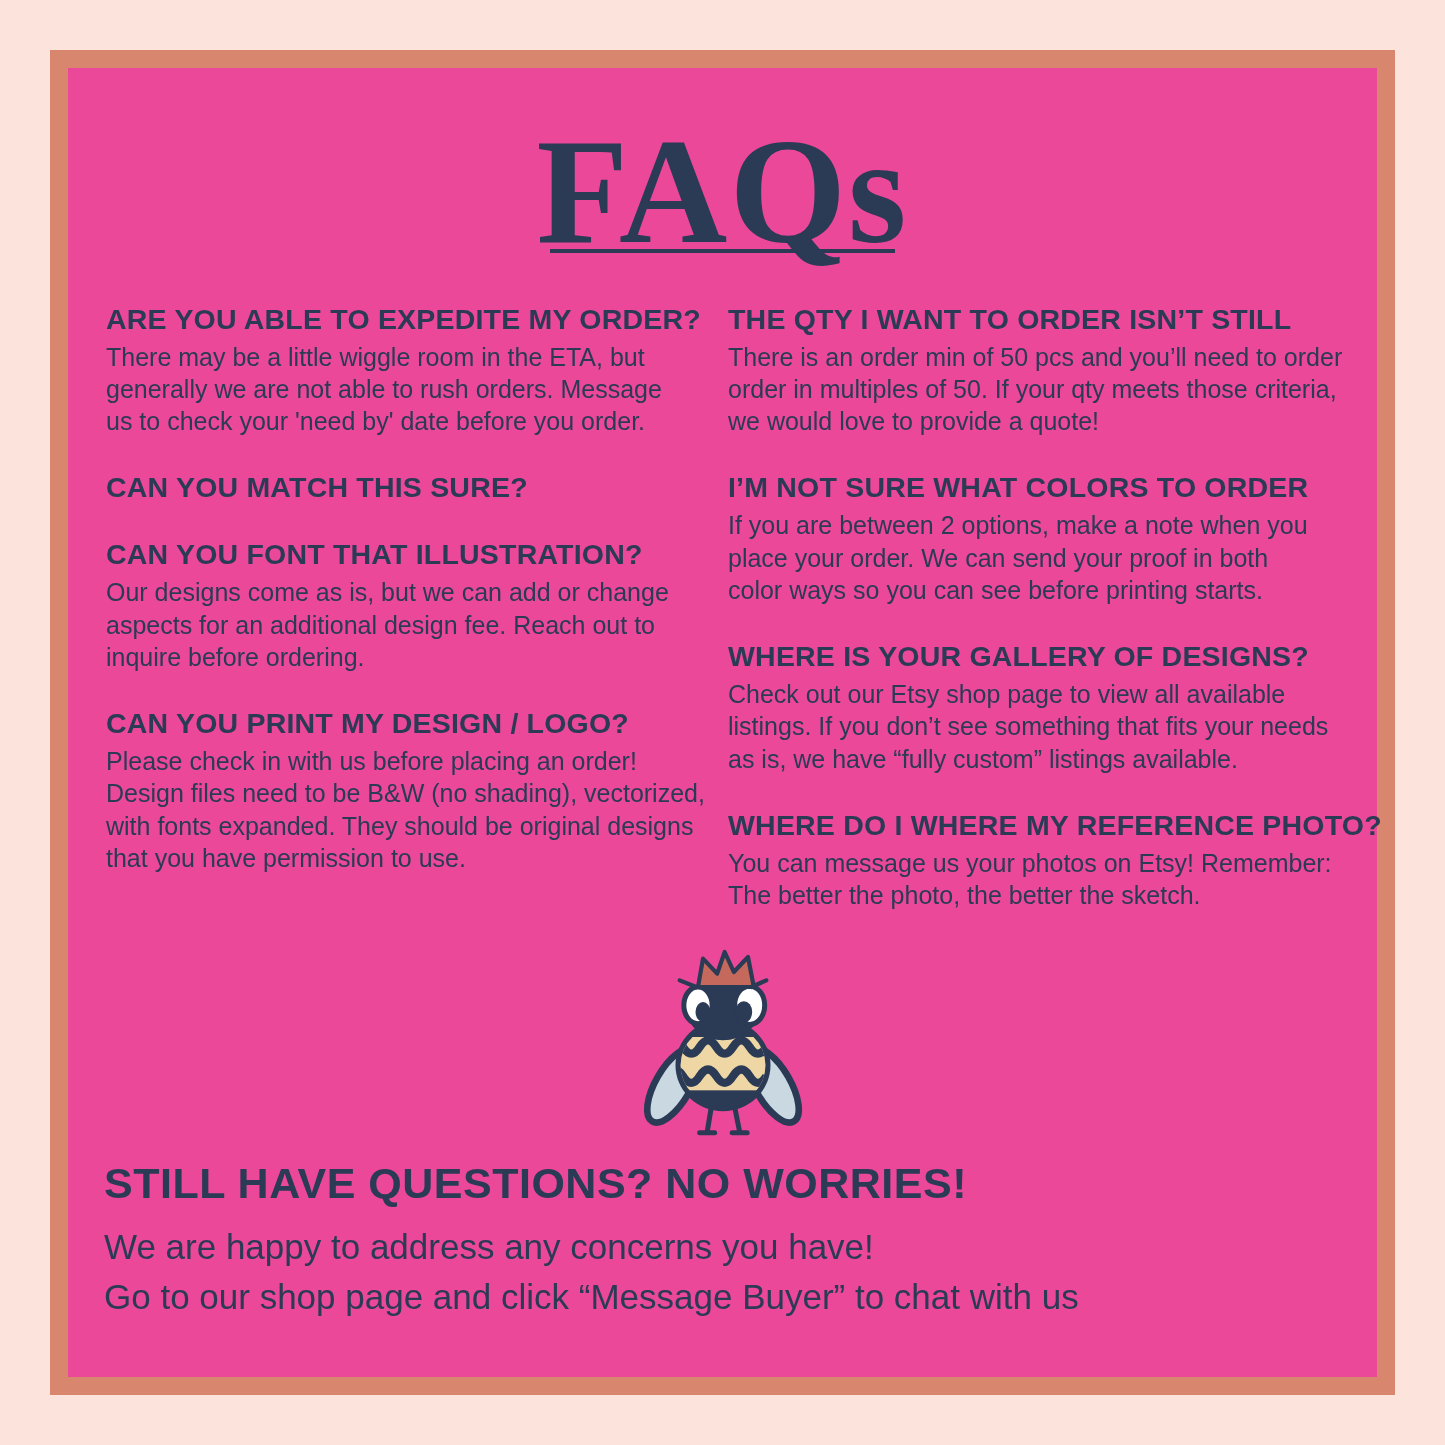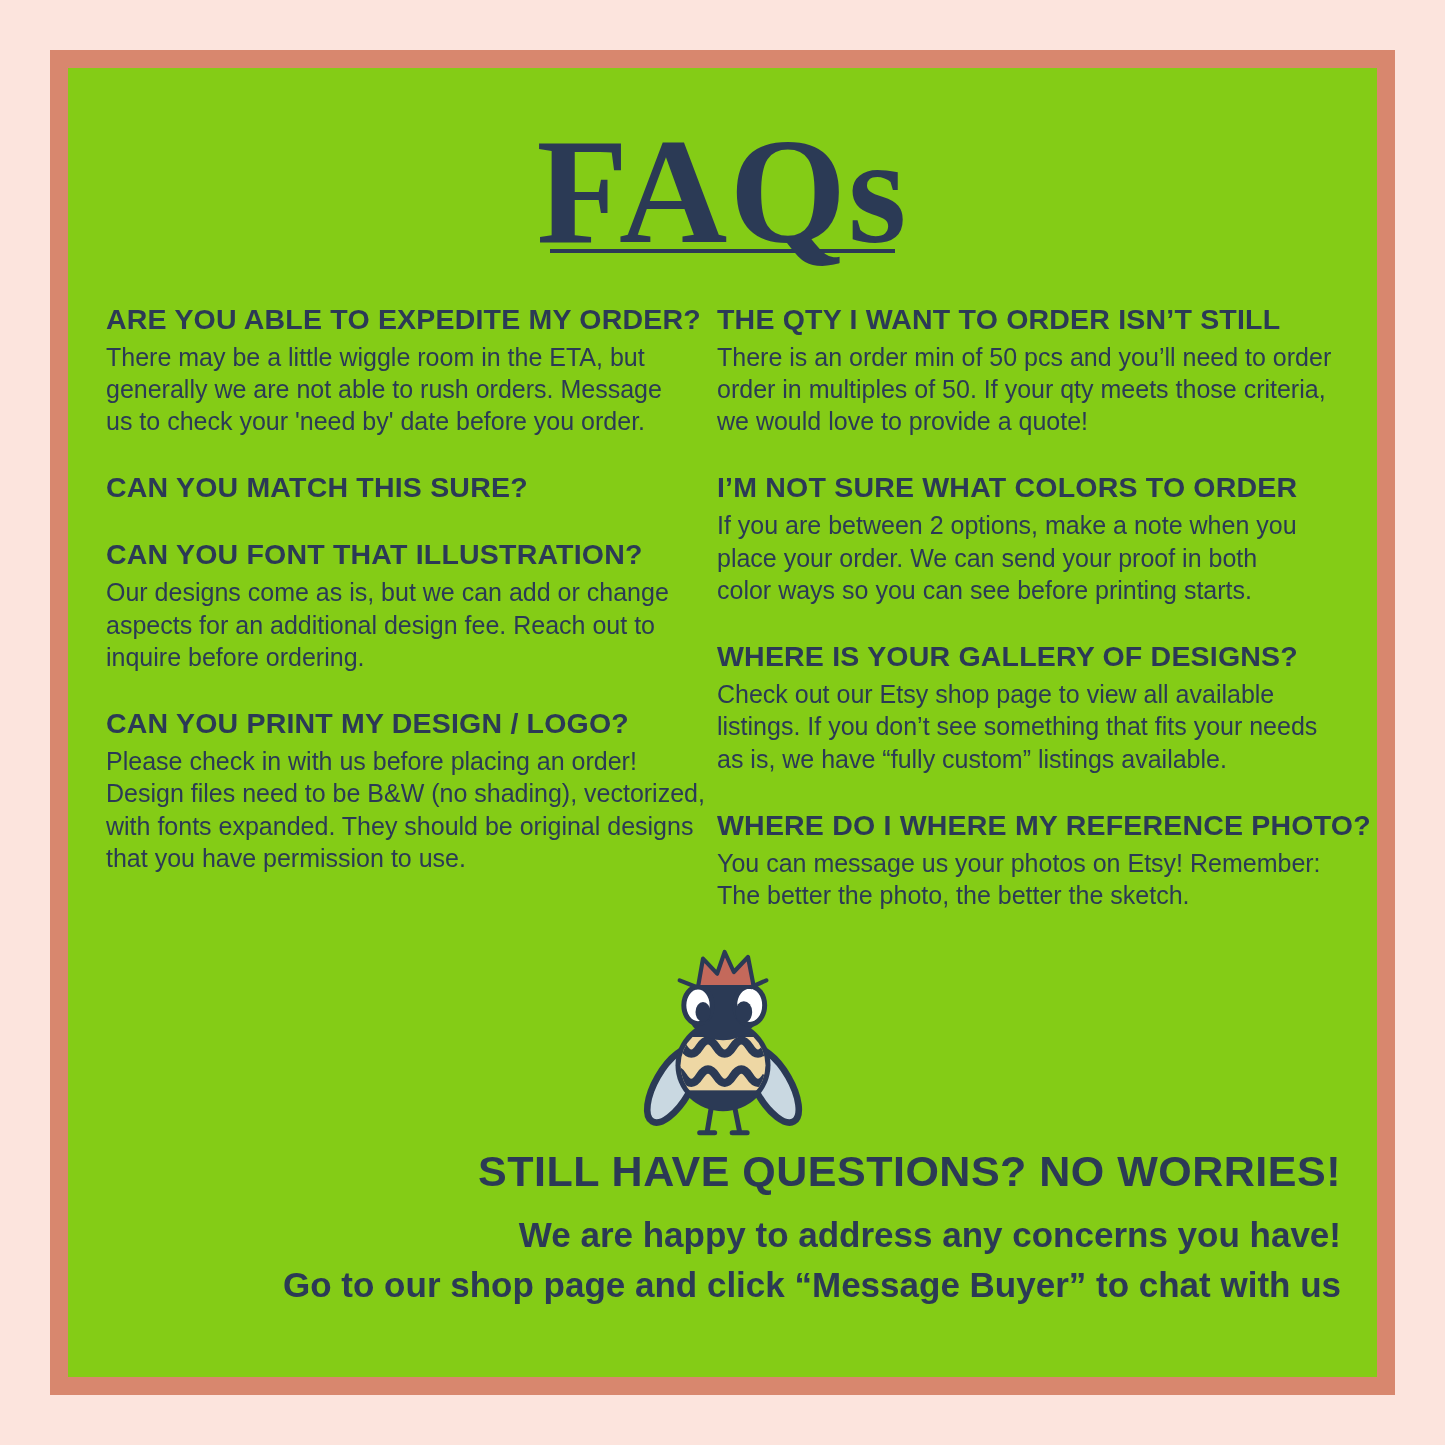--- a/index.html
+++ b/index.html
@@ -10,21 +10,21 @@
     height: 1445px;
     background: #fce4dd;
     overflow: hidden;
     font-family: "Liberation Sans", sans-serif;
     color: #2b3a55;
   }
   .frame {
     position: absolute;
     top: 50px; left: 50px; right: 50px; bottom: 50px;
     border: 18px solid #d8876e;
-    background: #84cc16;
+    background: #ec4899;
     box-sizing: border-box;
   }
   .content {
     position: absolute;
     inset: 0;
     padding: 52px 36px 0 36px;
     box-sizing: border-box;
   }
   .title-wrap { text-align: center; }
   .faq-title {
@@ -42,21 +42,21 @@
     width: 345px;
     height: 4px;
     background: #2b3a55;
     margin: -14px auto 0 auto;
     position: relative;
     z-index: 1;
   }
   .faq-grid {
     display: grid;
     grid-template-columns: 592px 1fr;
-    column-gap: 19px;
+    column-gap: 30px;
     margin-top: 50px;
     padding: 0 2px;
   }
   .faq-item { margin-bottom: 34px; }
   .faq-q {
     font-weight: bold;
     font-size: 28.5px;
     letter-spacing: 0.2px;
     white-space: nowrap;
     margin-bottom: 5px;
@@ -68,37 +68,36 @@
     white-space: pre;
     color: #2b3a55;
   }
   .bee-wrap {
     text-align: center;
     margin-top: 2px;
     line-height: 0;
   }
   .bee-wrap svg { width: 186px; height: 200px; }
   .footer {
-    text-align: right;
-    margin-top: 0;
+    text-align: left;
+    margin-top: 12px;
   }
   .footer-headline {
     font-size: 43px;
     font-weight: bold;
     letter-spacing: 0.5px;
     margin-bottom: 14px;
     white-space: nowrap;
     color: #2b3a55;
   }
   .footer-line {
     font-size: 35px;
     line-height: 1.42;
     white-space: nowrap;
     color: #2b3a55;
-    font-weight: bold;
   }
 </style>
 </head>
 <body>
 
 <div class="canvas">
   <div class="frame">
     <div class="content">
 
       <div class="title-wrap">

